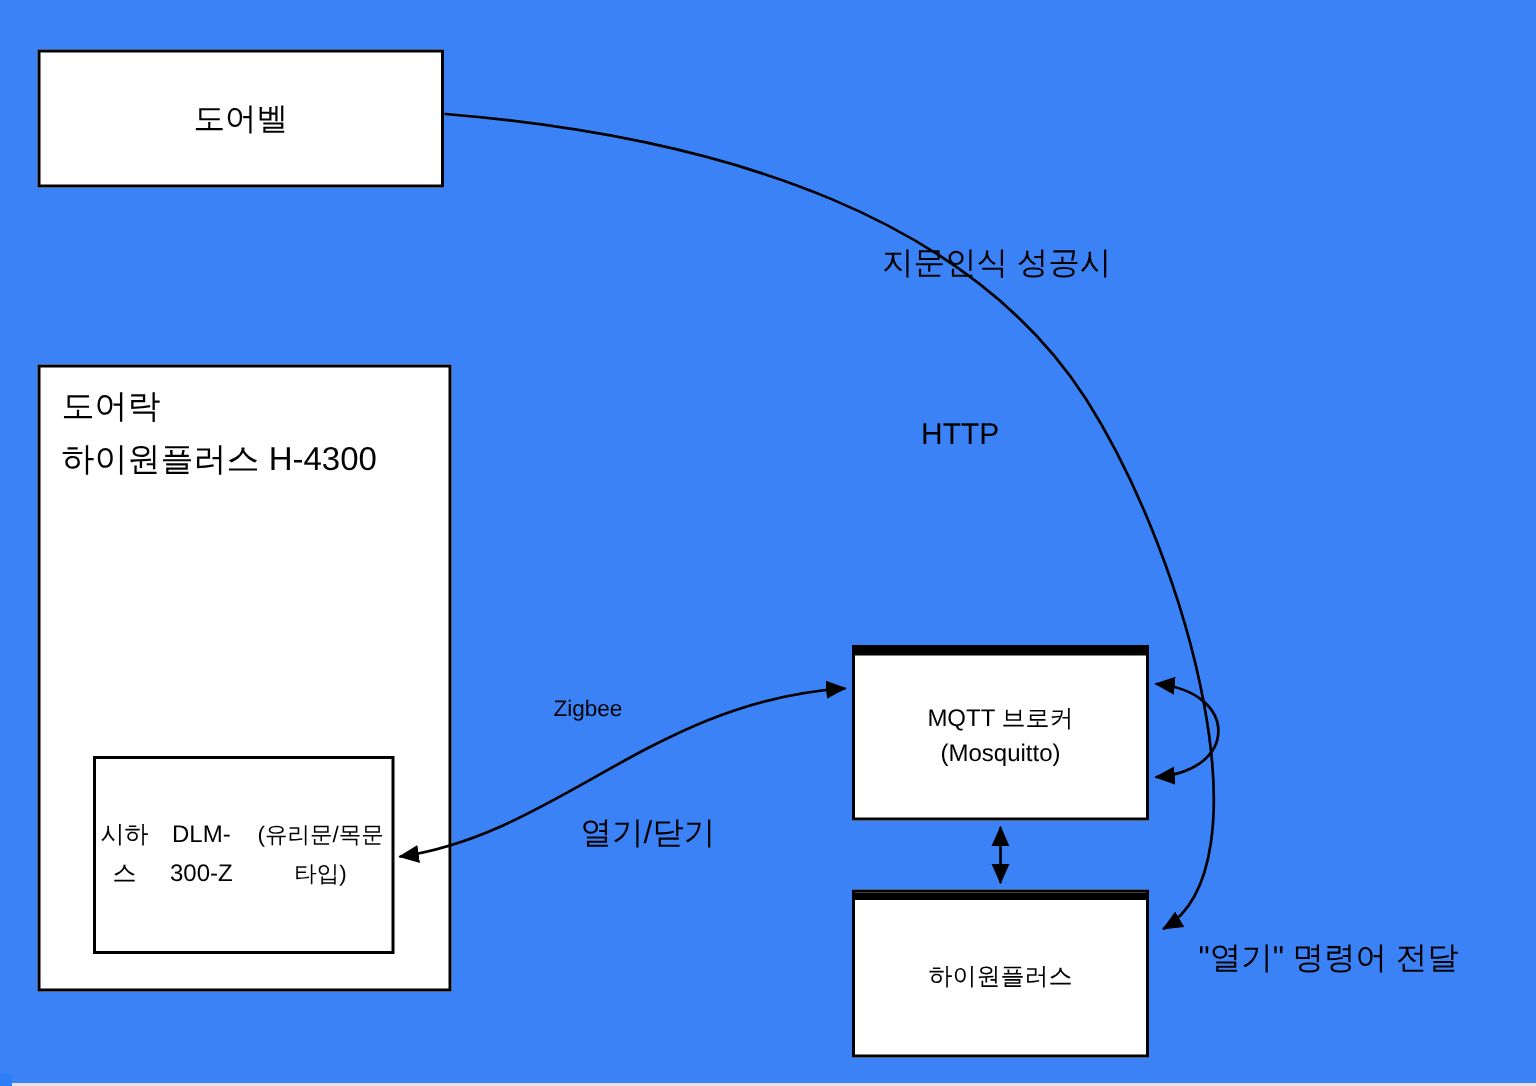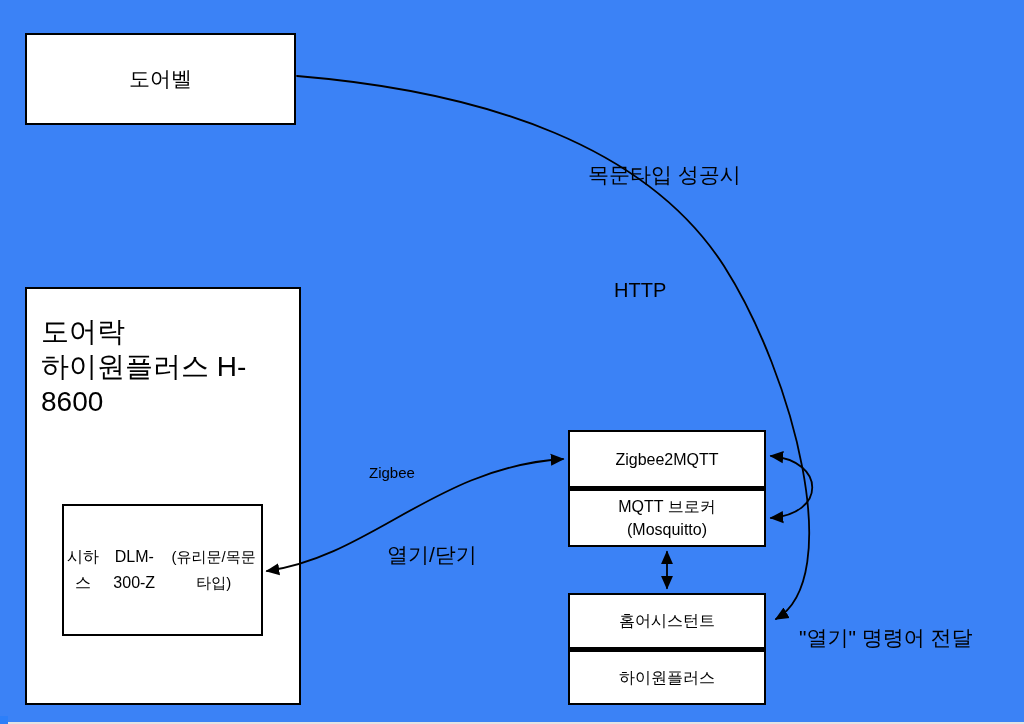--- a/index.html
+++ b/index.html
@@ -13,21 +13,21 @@
   .edges  { position:absolute; left:0; top:0; z-index:2; pointer-events:none; }
 
   .node {
     position:absolute; background:#fff; border:2px solid #000; z-index:1; color:#000;
   }
   .center { display:flex; align-items:center; justify-content:center; text-align:center; }
 
   #doorbell { left:25px; top:33px; width:271px; height:92px; font-size:21px; }
 
   #doorlock { left:25px; top:243px; width:276px; height:418px;
-              font-size:28px; padding:25px 14px; line-height:35px;margin-top:44px; }
+              font-size:22px; padding:8px 14px; line-height:35px; }
 
   #sihas { left:62px; top:504px; width:201px; height:132px;
            font-size:16px; line-height:26px; flex-direction:row; }
   #sihas .small { font-size:15px;text-align:center; }
 
   .stack { display:flex; flex-direction:column; }
   #z2m { left:568px; top:430px; width:198px; height:117px; }
   #ha  { left:568px; top:593px; width:198px; height:112px; }
   .stack .sec {
     flex:1; display:flex; flex-direction:column; align-items:center; justify-content:center;
@@ -61,51 +61,45 @@
     <path d="M 771 456 C 826 461, 826 514, 771 518" fill="none" stroke="#000" stroke-width="1.8" stroke-linecap="round" marker-start="url(#arrow)" marker-end="url(#arrow)"></path>
     <path d="M 667 552 L 667 588" fill="none" stroke="#000" stroke-width="1.8" stroke-linecap="round" marker-start="url(#arrow)" marker-end="url(#arrow)"></path>
   </svg>
 
   <div id="doorbell" class="node center">
     <span>도어벨</span>
   </div>
 
   <div id="doorlock" class="node">
     <div>도어락</div>
-    <div>하이원플러스 H-8600</div>
+    <div>하이원플러스 H-4300</div>
   </div>
 
   <div id="sihas" class="node center">
     <div>시하스</div>
     <div>DLM-300-Z</div>
     <div class="small">(유리문/목문타입)</div>
   </div>
 
   <div id="z2m" class="node stack">
-    <div class="sec">
-      <span>Zigbee2MQTT</span>
-    </div>
     <div class="divider"></div>
     <div class="sec">
       <span>MQTT 브로커</span>
       <span>(Mosquitto)</span>
     </div>
   </div>
 
   <div id="ha" class="node stack">
-    <div class="sec">
-      <span>홈어시스턴트</span>
-    </div>
     <div class="divider"></div>
     <div class="sec">
       <span>하이원플러스</span>
     </div>
   </div>
 
-  <div id="lbl-fingerprint" class="lbl">목문타입 성공시</div>
+  <div id="lbl-fingerprint" class="lbl">지문인식 성공시</div>
   <div id="lbl-http" class="lbl">HTTP</div>
   <div id="lbl-zigbee" class="lbl">Zigbee</div>
   <div id="lbl-openclose" class="lbl">열기/닫기</div>
   <div id="lbl-opencmd" class="lbl">"열기" 명령어 전달</div>
 
   <div class="scroll-track"></div>
   <div class="scroll-thumb"></div>
 
 </div>
 

